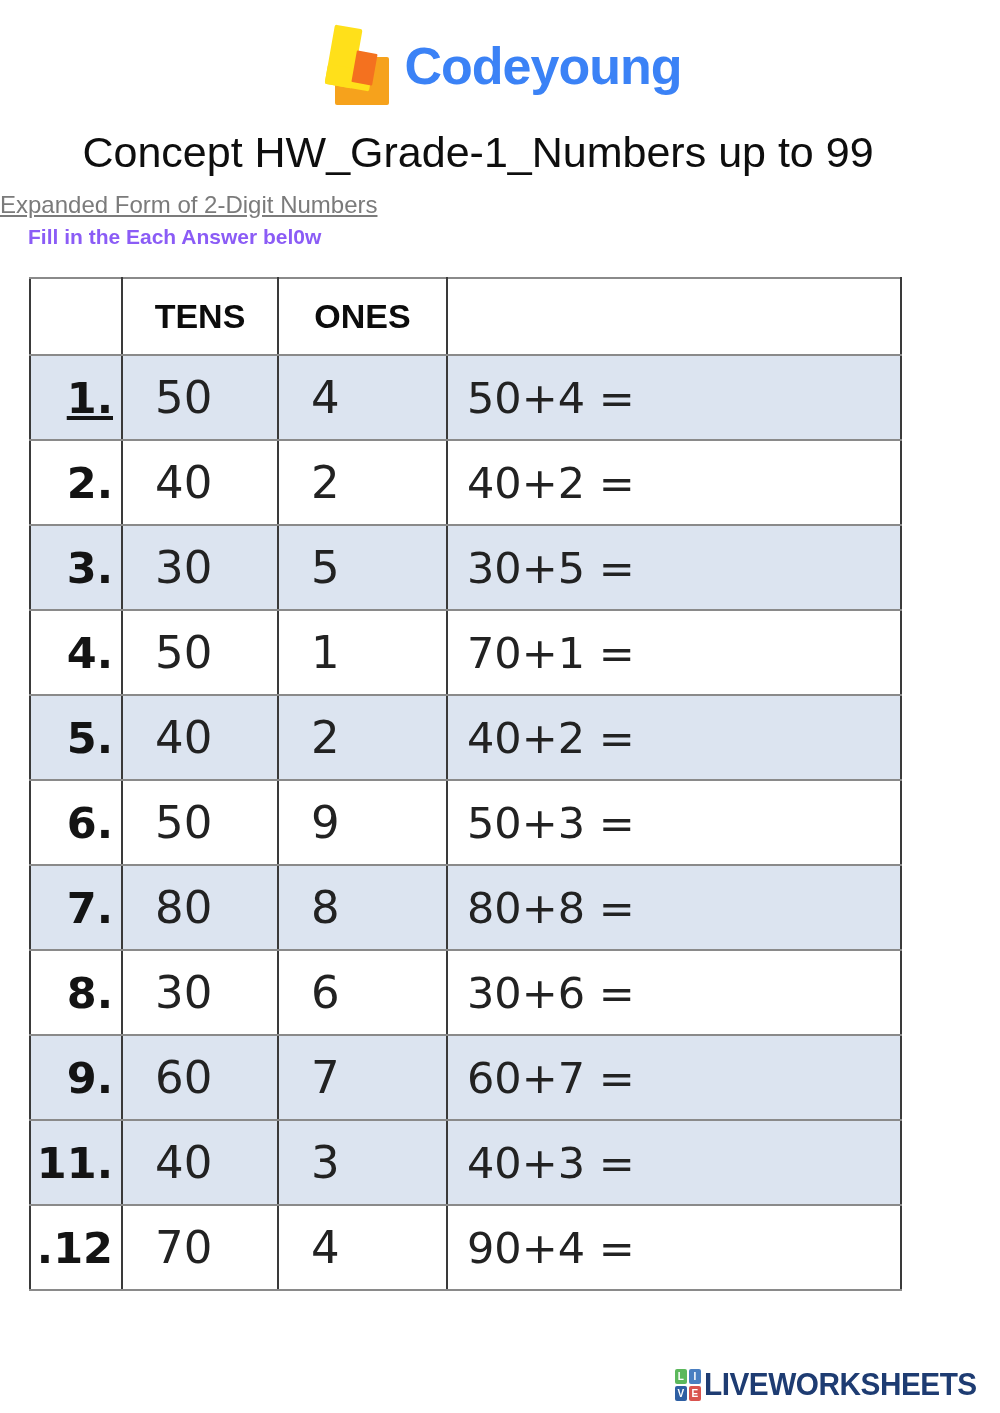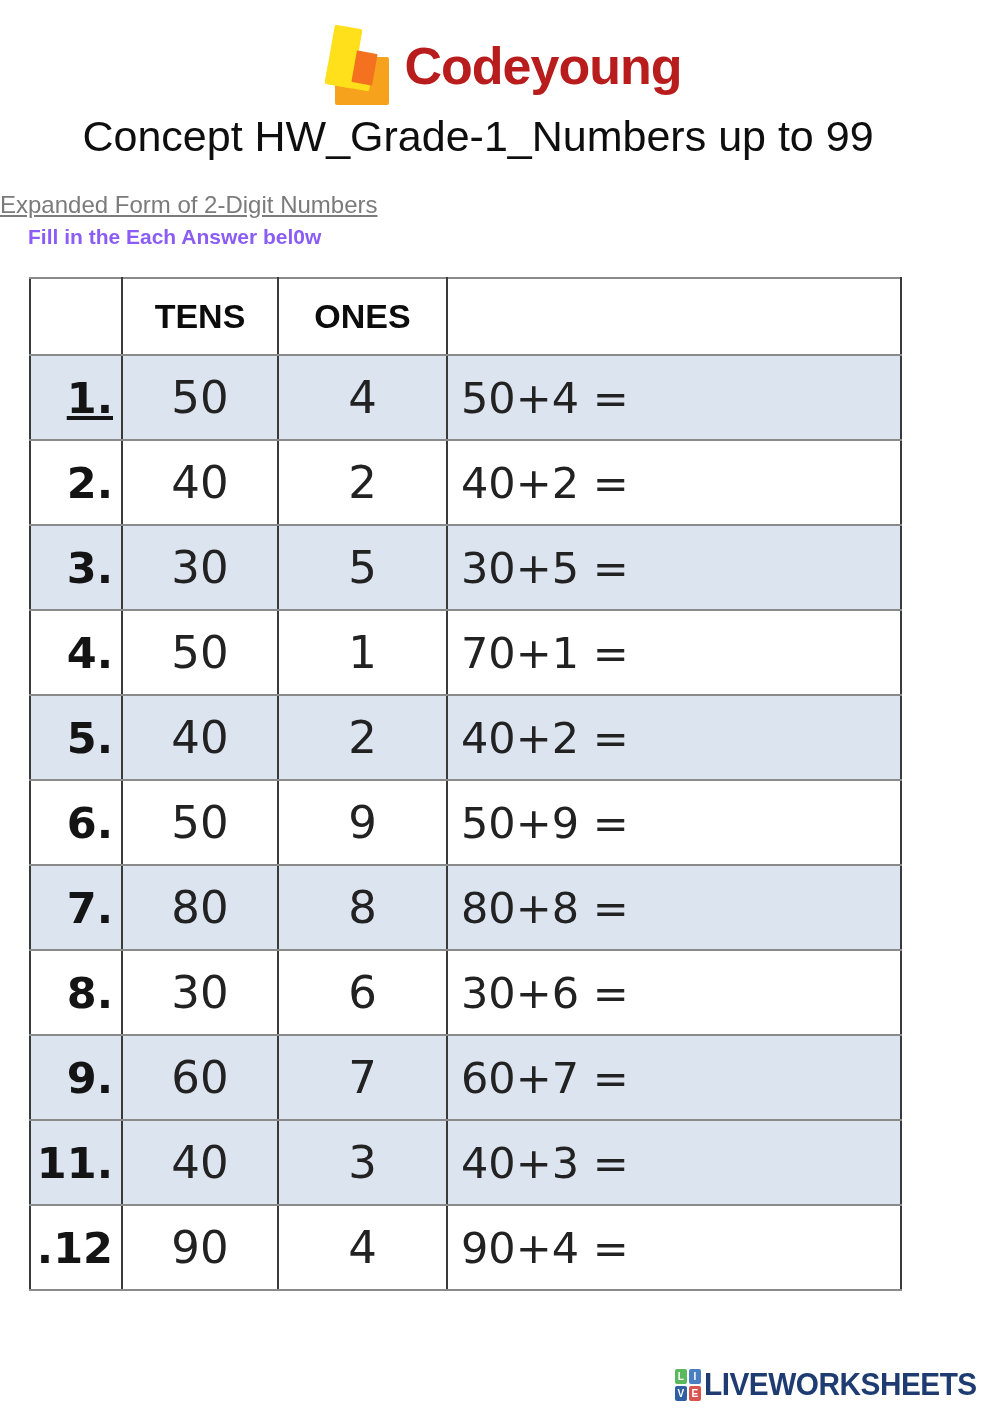--- a/index.html
+++ b/index.html
@@ -10,46 +10,46 @@
   }
   
   .logo-row{position:absolute;top:22px;left:0;width:1000px;height:88px;
     display:flex;justify-content:center;align-items:center;gap:14px;}
   .cy-mark{position:relative;width:72px;height:82px;flex:0 0 auto;}
   .cy-orange{position:absolute;left:16px;top:32px;width:54px;height:48px;background:#F6A21C;border-radius:2px;}
   .cy-yellow-wrap{position:absolute;left:2px;top:2px;width:50px;height:66px;transform:rotate(10deg);}
   .cy-yellow-bar{position:absolute;left:8px;top:0;width:28px;height:60px;background:#FFE01A;border-radius:2px;}
   .cy-yellow-foot{position:absolute;left:8px;top:40px;width:45px;height:20px;background:#FFE01A;border-radius:2px;}
   .cy-red{position:absolute;left:35px;top:27px;width:21px;height:32px;background:#F4711F;transform:rotate(10deg);border-radius:1px;}
-  .cy-word{font-size:52px;font-weight:bold;letter-spacing:-1px;color:#b91c1c;}
+  .cy-word{font-size:52px;font-weight:bold;letter-spacing:-1px;color:#3b82f6;}
   
-  .title{position:absolute;top:112px;left:0;width:956px;text-align:center;
+  .title{position:absolute;top:128px;left:0;width:956px;text-align:center;
     font-size:43px;font-weight:400;color:#0e0e0e;letter-spacing:0;}
   .subtitle{position:absolute;top:191px;left:0;width:880px;text-align:left;
     font-size:24px;color:#7b7b7b;text-decoration:underline;}
   .instruction{position:absolute;top:225px;left:28px;font-size:21px;font-weight:bold;color:#8b5cf6;}
   
   table.ws{position:absolute;left:29px;top:277px;border-collapse:collapse;
     border:2px solid #0369a1;table-layout:fixed;}
   .ws th,.ws td{
     border-left:2px solid #3a3a3a;border-right:2px solid #3a3a3a;
     border-top:2px solid #8a8a8a;border-bottom:2px solid #8a8a8a;
     padding:0;overflow:hidden;white-space:nowrap;
   }
   .ws thead th{height:75px;font-size:34px;font-weight:bold;text-align:center;
     font-family:"Liberation Sans",sans-serif;color:#0c0c0c;background:#fff;}
   .ws tbody tr{height:85px;}
   .ws tbody tr.shaded td{background:#dce4f0;}
   td.c-num{font-family:"DejaVu Sans",sans-serif;font-size:43px;font-weight:bold;
     text-align:right;padding-right:8px;color:#141414;}
   td.c-num.u{text-decoration:underline;}
   td.c-tens,td.c-ones{font-family:"DejaVu Sans",sans-serif;font-size:45px;
-    font-weight:400;text-align:center;color:#222;}
+    font-weight:400;color:#222;padding-left:32px;}
   td.c-eq{font-family:"DejaVu Sans",sans-serif;font-size:43px;font-weight:400;
-    text-align:left;padding-left:13px;color:#222;}
+    text-align:left;padding-left:19px;color:#222;}
   
   .lw{position:absolute;top:1367px;right:12px;display:flex;align-items:center;gap:3px;}
   .lw-grid{display:grid;grid-template-columns:12px 12px;grid-auto-rows:15px;gap:2px;}
   .lw-sq{display:flex;align-items:center;justify-content:center;border-radius:2px;
     color:#fff;font-size:10px;font-weight:bold;font-family:"Liberation Sans",sans-serif;}
   .lw-word{font-size:31px;font-weight:bold;color:#1e3c72;letter-spacing:-0.5px;
     transform:scaleX(0.96);transform-origin:left center;}
 </style>
 </head>
 <body>
@@ -113,21 +113,21 @@
       <tr class="shaded">
     <td class="c-num">5.</td>
     <td class="c-tens">40</td>
     <td class="c-ones">2</td>
     <td class="c-eq"><span>40+2 =</span></td>
   </tr>
       <tr>
     <td class="c-num">6.</td>
     <td class="c-tens">50</td>
     <td class="c-ones">9</td>
-    <td class="c-eq"><span>50+9 =</span></td>
+    <td class="c-eq"><span>50+3 =</span></td>
   </tr>
       <tr class="shaded">
     <td class="c-num">7.</td>
     <td class="c-tens">80</td>
     <td class="c-ones">8</td>
     <td class="c-eq"><span>80+8 =</span></td>
   </tr>
       <tr>
     <td class="c-num">8.</td>
     <td class="c-tens">30</td>
@@ -141,21 +141,21 @@
     <td class="c-eq"><span>60+7 =</span></td>
   </tr>
       <tr class="shaded">
     <td class="c-num">11.</td>
     <td class="c-tens">40</td>
     <td class="c-ones">3</td>
     <td class="c-eq"><span>40+3 =</span></td>
   </tr>
       <tr>
     <td class="c-num">.12</td>
-    <td class="c-tens">90</td>
+    <td class="c-tens">70</td>
     <td class="c-ones">4</td>
     <td class="c-eq"><span>90+4 =</span></td>
   </tr>
     </tbody>
 </table>
 
 <div class="lw">
   <div class="lw-grid">
       <div class="lw-sq" style="background: rgb(92, 184, 92);">L</div>
       <div class="lw-sq" style="background: rgb(74, 127, 193);">I</div>

